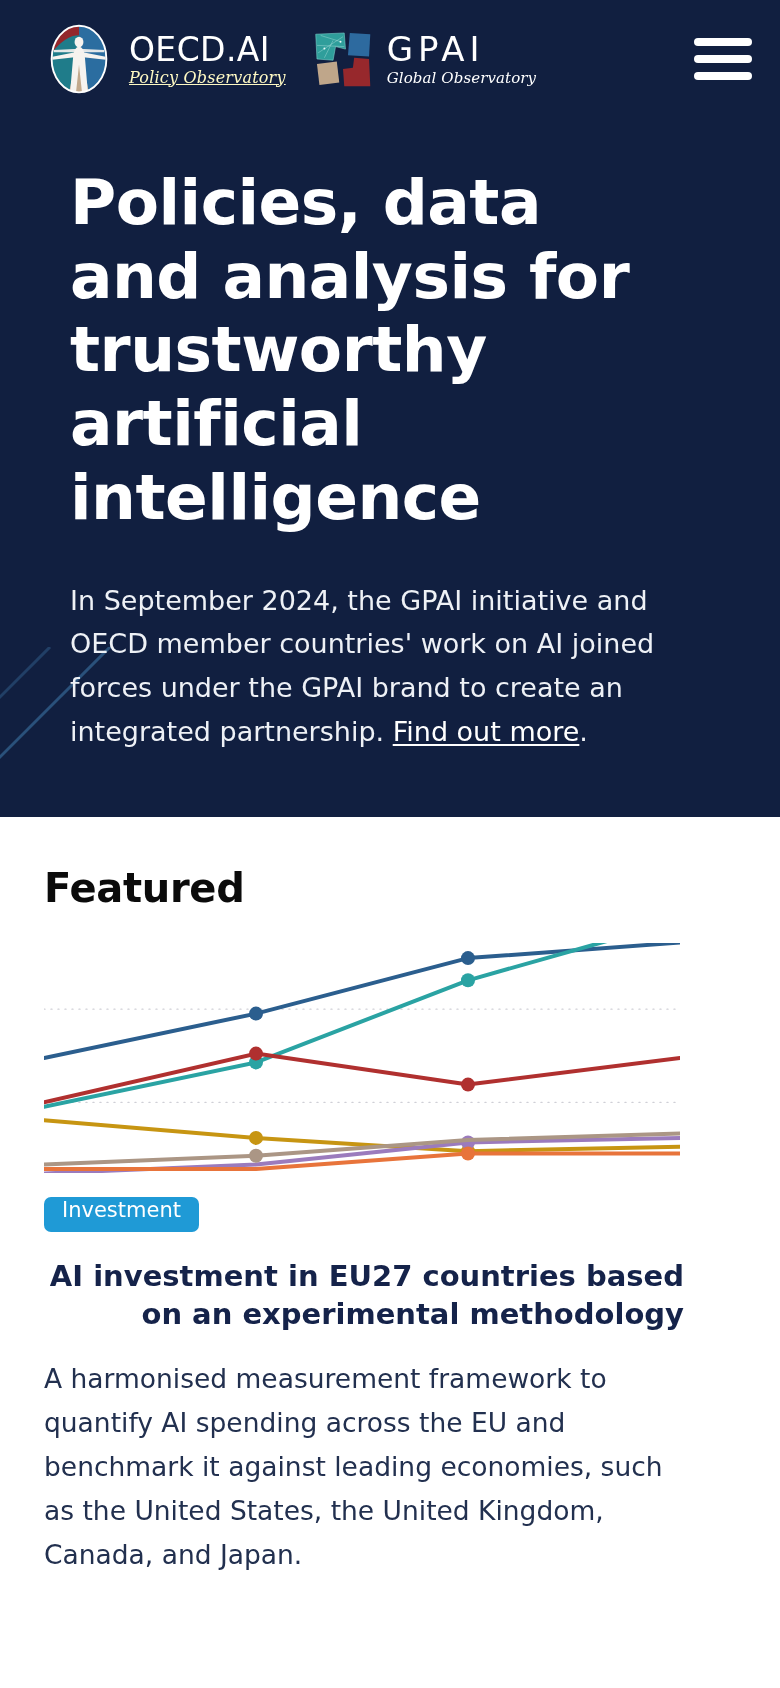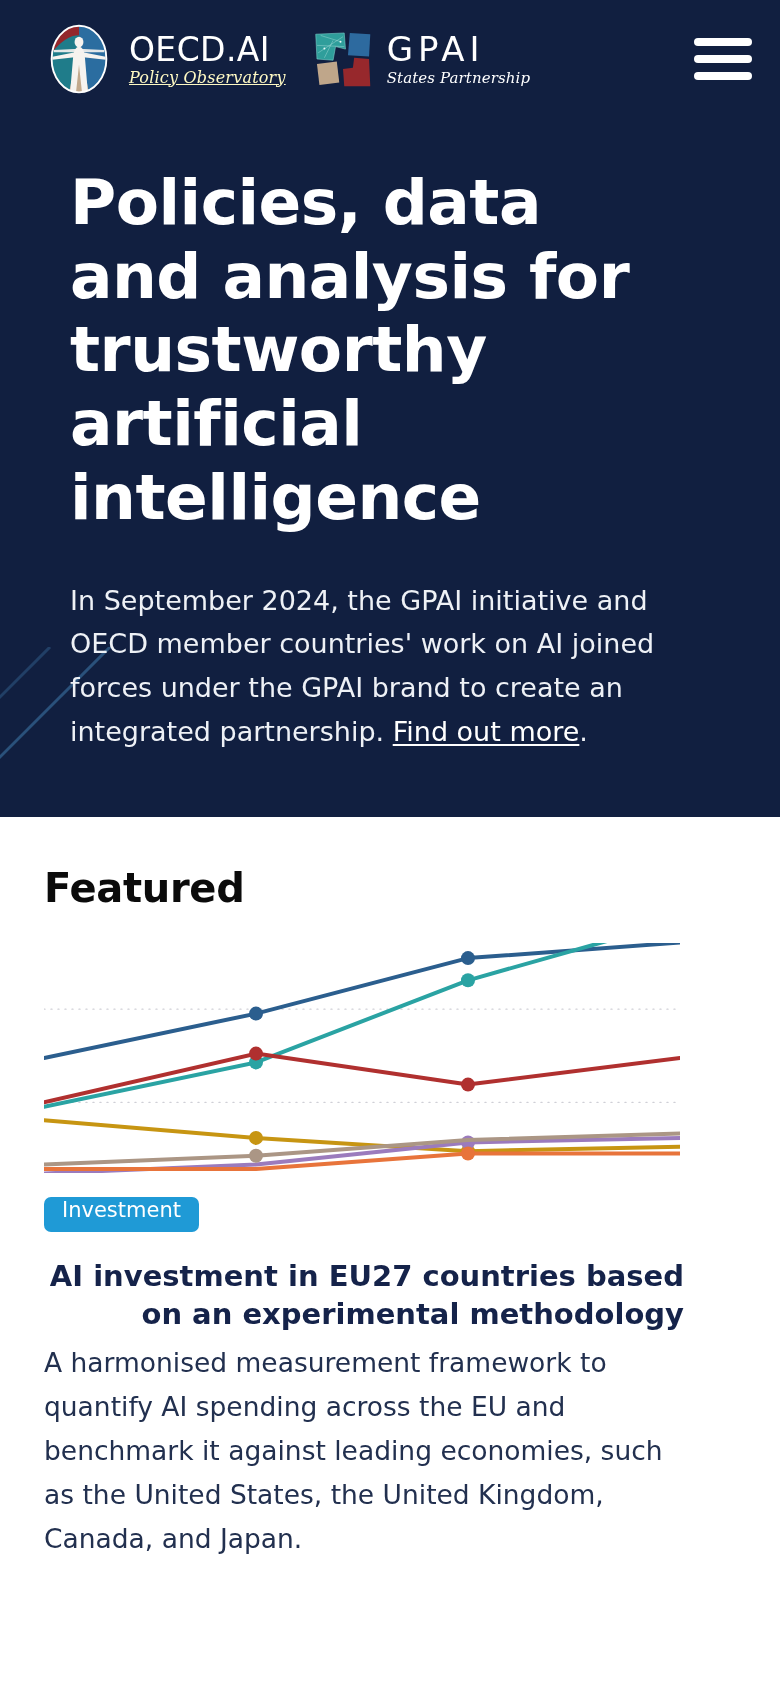--- a/index.html
+++ b/index.html
@@ -149,21 +149,21 @@
   .card-title {
     margin-top: 26px;
     color: #15234a;
     font-size: 29px;
     line-height: 1.28;
     font-weight: bold;
     max-width: 640px;
     text-align: right;
   }
   .card-desc {
-    margin-top: 8px;
+    margin-top: 24px;
     color: #22304f;
     font-size: 26.5px;
     line-height: 1.66;
     max-width: 630px;
   }
 </style>
 </head>
 <body>
 
 <section class="hero">
@@ -210,21 +210,21 @@
           <path d="M6 10 L52 8 L54 34 L38 30 L34 52 L8 50 Z" fill="none" stroke="#7fd4cf" stroke-width="0.9"></path>
           <path d="M14 12 L46 22 M10 40 L50 14 M20 48 L34 20 M8 28 L52 30" stroke="#bfeae6" stroke-width="0.7" fill="none" opacity=".85"></path>
           <circle cx="46" cy="22" r="1.6" fill="#eafaf8"></circle>
           <circle cx="20" cy="33" r="1.6" fill="#eafaf8"></circle>
           <path d="M61 8 L94 10 L92 46 L58 44 Z" fill="#2d6a9f"></path>
           <path d="M8 58 L40 54 L44 88 L12 92 Z" fill="#bfa68a"></path>
           <path d="M52 94 L50 66 L66 64 L68 48 L92 50 L94 94 Z" fill="#97282c"></path>
         </svg>
         <span class="gpai-words">
           <span class="gpai-main">GPAI</span>
-          <span class="gpai-sub">States Partnership</span>
+          <span class="gpai-sub">Global Observatory</span>
         </span>
       </a>
 
     </div>
 
     <div class="hamburger">
       <span></span>
       <span></span>
       <span></span>
     </div>

